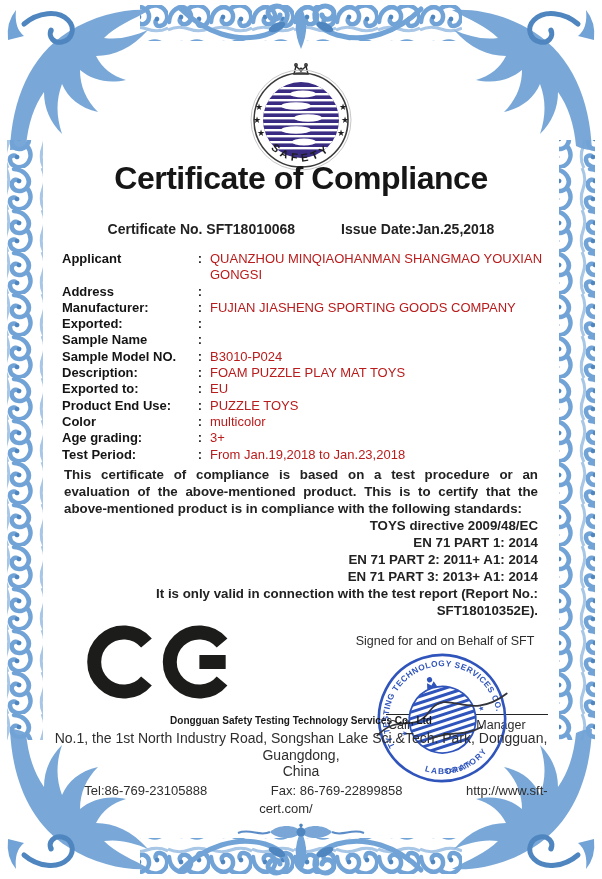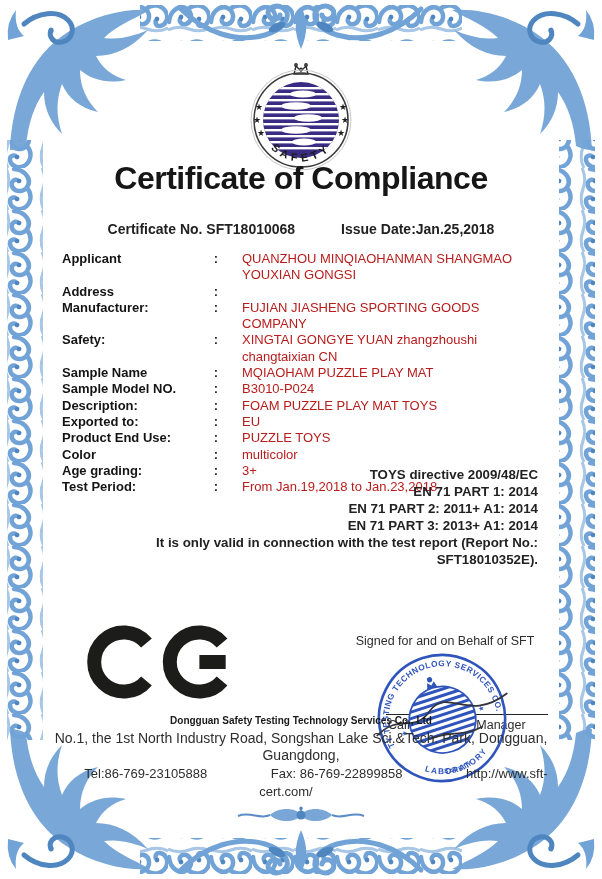--- a/index.html
+++ b/index.html
@@ -20,21 +20,21 @@
     position:absolute;top:160px;left:0;width:100%;
     text-align:center;font-size:32px;font-weight:bold;letter-spacing:-0.5px;color:#161616;
   }
   .certline{
     position:absolute;top:221px;left:0;width:100%;
     display:flex;justify-content:center;gap:46px;
     font-size:14px;font-weight:bold;color:#222;
   }
 
   .fields{position:absolute;top:251px;left:62px;width:480px;font-size:13px;}
-  .frow{display:grid;grid-template-columns:128px 12px 1fr;column-gap:20px;line-height:16.3px;}
+  .frow{display:grid;grid-template-columns:128px 12px 1fr;column-gap:4px;line-height:16.3px;}
   .flabel{font-weight:bold;color:#141414;}
   .fcolon{font-weight:bold;color:#2c2c2c;text-align:center;}
   .fvalue{color:#b91c1c;}
 
   .statement-block{
     position:absolute;top:466px;left:64px;width:474px;
     font-size:13.3px;font-weight:bold;line-height:17px;color:#222;
   }
   .statement{text-align:justify;}
   .standard-line{text-align:right;}
@@ -184,28 +184,26 @@
       <div class="frow">
         <span class="flabel">Address</span>
         <span class="fcolon">:</span>
       </div>
       <div class="frow">
         <span class="flabel">Manufacturer:</span>
         <span class="fcolon">:</span>
         <span class="fvalue">FUJIAN JIASHENG SPORTING GOODS COMPANY</span>
       </div>
       <div class="frow">
-        <span class="flabel">Safety:</span>
-        <span class="fcolon">:</span>
-        <span class="fvalue">XINGTAI GONGYE YUAN zhangzhoushi changtaixian CN</span>
+        <span class="flabel">Exported:</span>
+        <span class="fcolon">:</span>
       </div>
       <div class="frow">
         <span class="flabel">Sample Name</span>
         <span class="fcolon">:</span>
-        <span class="fvalue">MQIAOHAM PUZZLE PLAY MAT</span>
       </div>
       <div class="frow">
         <span class="flabel">Sample Model NO.</span>
         <span class="fcolon">:</span>
         <span class="fvalue">B3010-P024</span>
       </div>
       <div class="frow">
         <span class="flabel">Description:</span>
         <span class="fcolon">:</span>
         <span class="fvalue">FOAM PUZZLE PLAY MAT TOYS</span>
@@ -231,20 +229,21 @@
         <span class="fvalue">3+</span>
       </div>
       <div class="frow">
         <span class="flabel">Test Period:</span>
         <span class="fcolon">:</span>
         <span class="fvalue">From Jan.19,2018 to Jan.23,2018</span>
       </div>
     </div>
 
     <div class="statement-block">
+      <div class="statement">This certificate of compliance is based on a test procedure or an evaluation of the above-mentioned product. This is to certify that the above-mentioned product is in compliance with the following standards:</div>
       <div class="standard-line">TOYS directive 2009/48/EC</div>
       <div class="standard-line">EN 71 PART 1: 2014</div>
       <div class="standard-line">EN 71 PART 2: 2011+ A1: 2014</div>
       <div class="standard-line">EN 71 PART 3: 2013+ A1: 2014</div>
       <div class="standard-line">It is only valid in connection with the test report (Report No.: SFT18010352E).</div>
     </div>
 
     <svg class="ce" width="152" height="92" viewBox="0 0 185 92">
       <title>CE</title>
       <g stroke="#1c1c1a" stroke-width="17" fill="none">
@@ -309,20 +308,21 @@
         <g fill="none" stroke="#33333a" stroke-width="2" stroke-linecap="round">
           <path d="M6,100 C32,74 48,98 66,72 C86,44 110,86 154,52"></path>
           <path d="M66,104 C88,94 104,102 126,90"></path>
         </g>
       </svg>
     </div>
 
     <div class="footer">
       <div class="company">Dongguan Safety Testing Technology Services Co., Ltd</div>
       <div class="addr">No.1, the 1st North Industry Road, Songshan Lake Sci.&amp;Tech. Park, Dongguan, Guangdong,</div>
+      <div class="addr">China</div>
       <div class="telrow">
         <span>Tel:86-769-23105888</span>
         <span>Fax: 86-769-22899858</span>
         <span>http://www.sft-cert.com/</span>
       </div>
       <svg class="divider-orn" width="130" height="20" viewBox="0 0 130 20">
         <g stroke="#5b8cc7" fill="none" stroke-width="2">
           <path d="M2,11 C14,6 24,15 34,10"></path>
           <path d="M96,10 C106,15 116,6 128,11"></path>
         </g>

